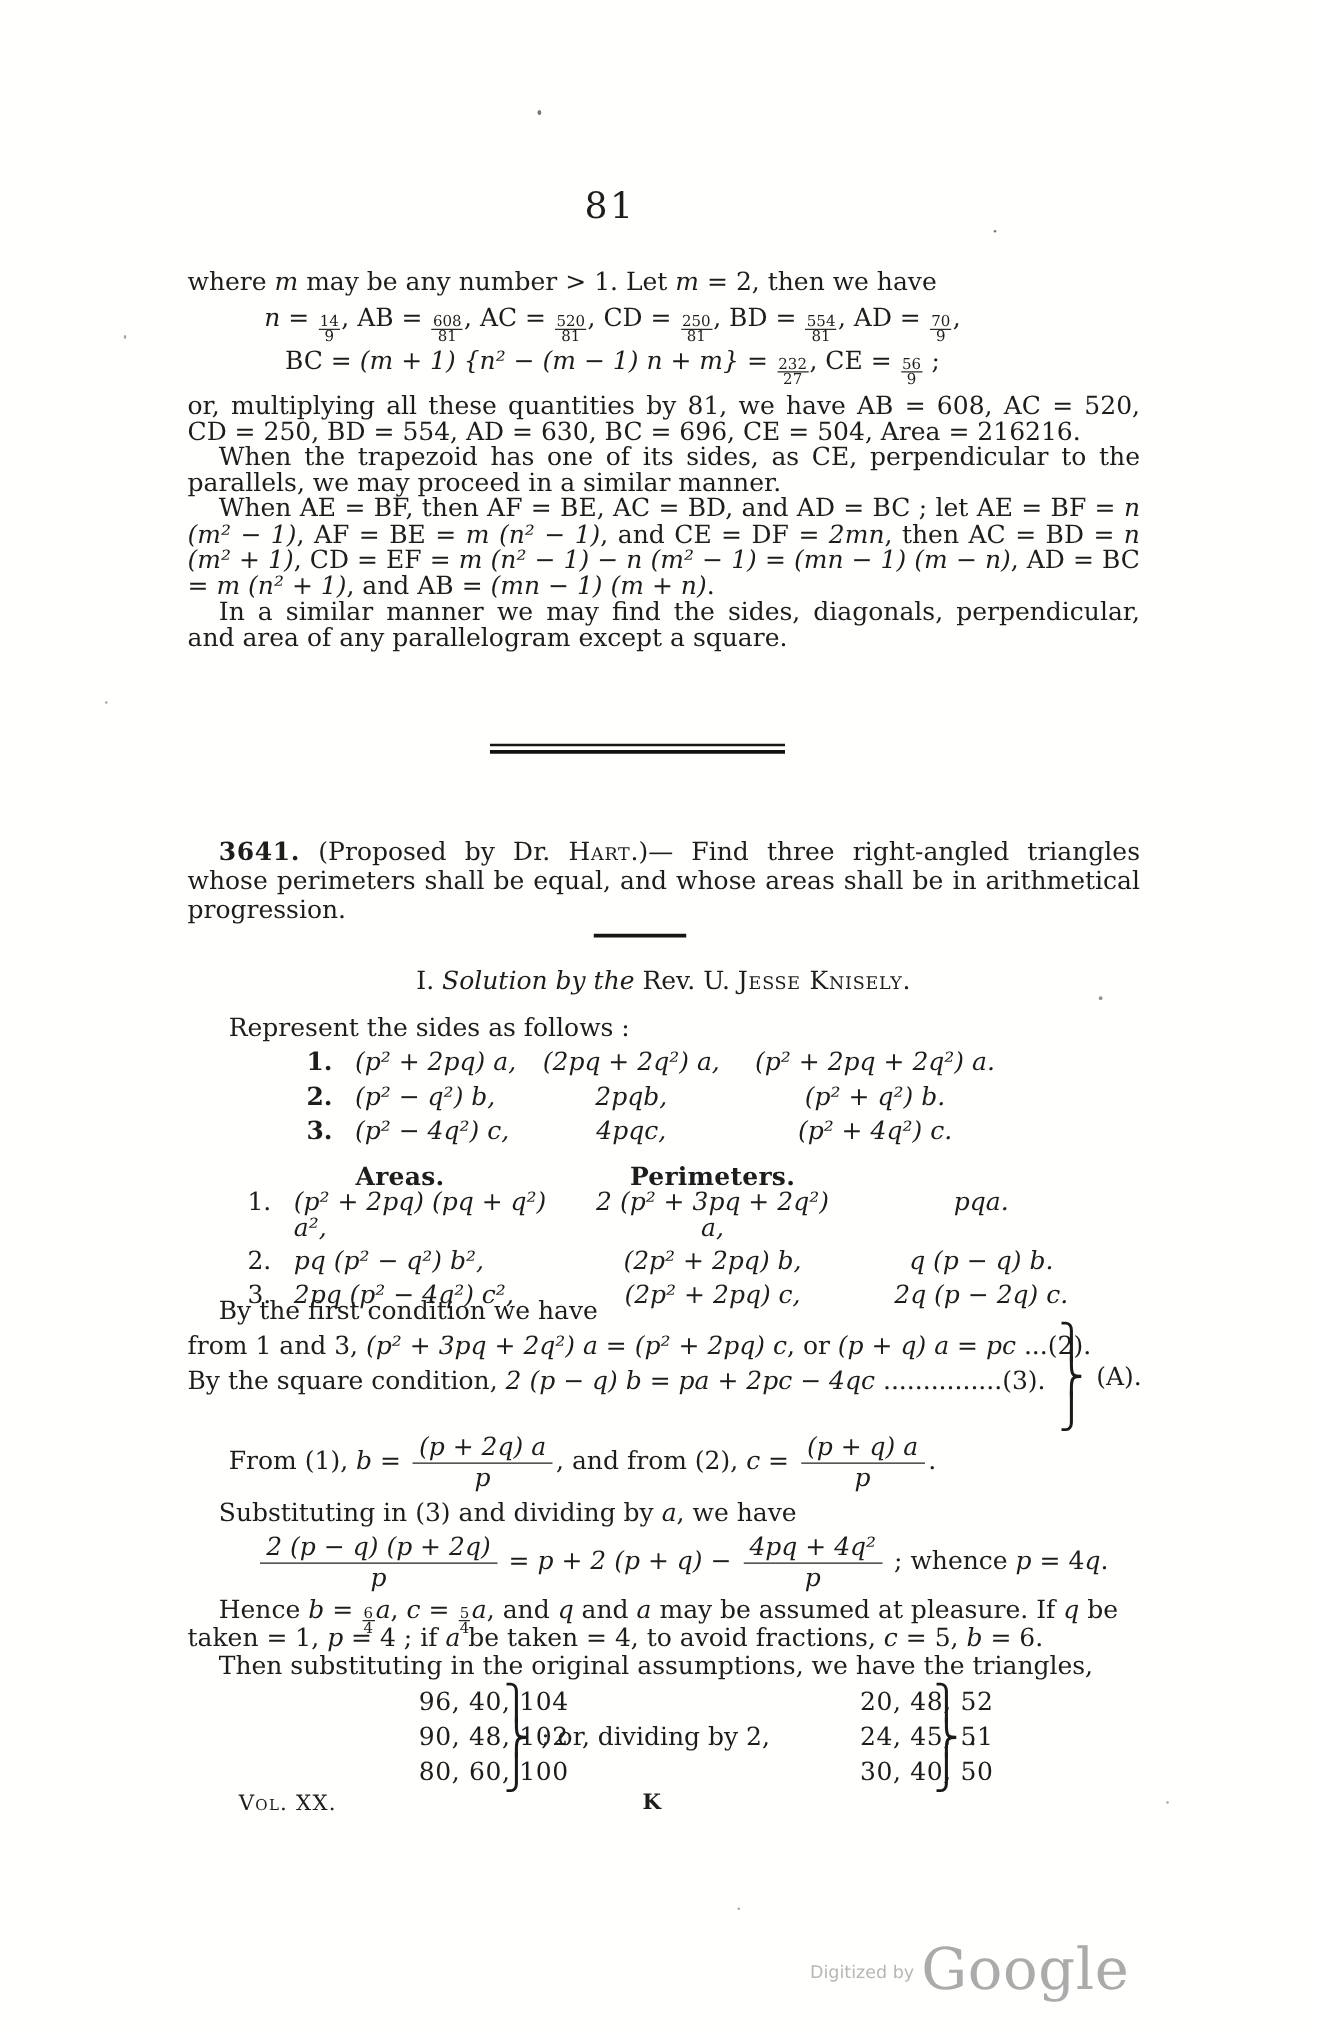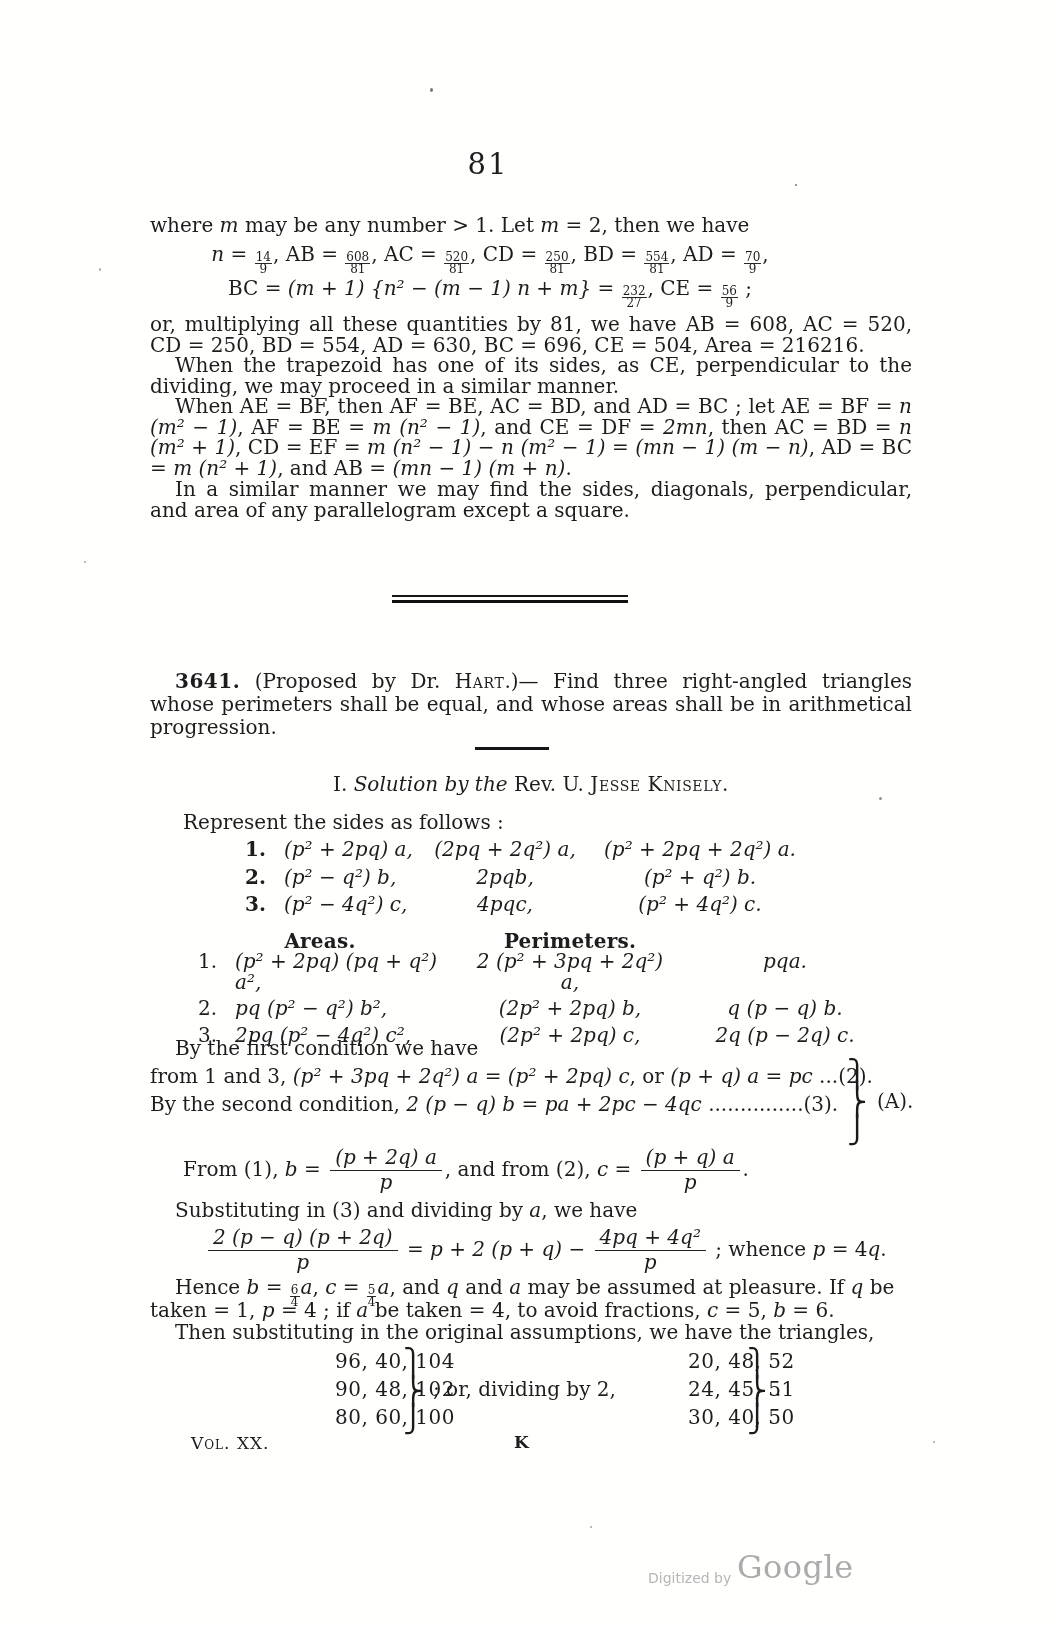--- a/index.html
+++ b/index.html
@@ -42,37 +42,37 @@
   .thead{position:absolute;font-size:20px;font-weight:bold;letter-spacing:0.2px;text-align:center;}
   
   .cond-line{line-height:28px;white-space:nowrap;}
   .brace{position:absolute;font-family:"DejaVu Sans",sans-serif;font-size:27px;color:#1a1a1a;}
   .brace span{display:block;line-height:28px;}
   .sys-label{position:absolute;font-size:20px;}
   
   .tri-col div{line-height:28px;letter-spacing:0.5px;margin-left:48px;}
   .footer{position:absolute;font-size:17px;letter-spacing:1px;}
   .wm{position:absolute;color:#b0b0b0;}
-  .wm-logo{font-size:32px;letter-spacing:0.5px;color:#ababab;}
+  .wm-logo{font-size:46px;letter-spacing:0.5px;color:#ababab;}
   .speck{position:absolute;background:#4a4a4a;border-radius:50%;opacity:0.75;}
   .nowrap{white-space:nowrap;}
 </style>
 </head>
 <body>
 
 <div class="page">
 
   <div class="pageno">81</div>
 
   <p class="blk" style="top:215px;margin:0;"><span>where </span><span class="i">m</span><span> may be any number &gt; 1.   Let </span><span class="i">m</span><span> = 2, then we have</span></p>
   <div class="eqc nowrap" style="top:242px;"><span class="i">n</span><span> = </span><span class="fr"><span class="fn">14</span><span class="fd">9</span></span><span>,  AB = </span><span class="fr"><span class="fn">608</span><span class="fd">81</span></span><span>,  AC = </span><span class="fr"><span class="fn">520</span><span class="fd">81</span></span><span>,  CD = </span><span class="fr"><span class="fn">250</span><span class="fd">81</span></span><span>,  BD = </span><span class="fr"><span class="fn">554</span><span class="fd">81</span></span><span>,  AD = </span><span class="fr"><span class="fn">70</span><span class="fd">9</span></span><span>,</span></div>
   <div class="eqc nowrap" style="top:276px;"><span>BC = </span><span class="i">(m + 1) {n² − (m − 1) n + m}</span><span> = </span><span class="fr"><span class="fn">232</span><span class="fd">27</span></span><span>,   CE = </span><span class="fr"><span class="fn">56</span><span class="fd">9</span></span><span> ;</span></div>
 
   <p class="blk just" style="top:314px;margin:0;">or, multiplying all these quantities by 81, we have  AB = 608,  AC = 520, CD = 250,  BD = 554,  AD = 630,  BC = 696,  CE = 504,  Area = 216216.</p>
-  <p class="blk just ind" style="top:355px;margin:0;">When the trapezoid has one of its sides, as CE, perpendicular to the dividing, we may proceed in a similar manner.</p>
+  <p class="blk just ind" style="top:355px;margin:0;">When the trapezoid has one of its sides, as CE, perpendicular to the parallels, we may proceed in a similar manner.</p>
   <p class="blk just ind" style="top:396px;margin:0;"><span>When  AE = BF,  then  AF = BE,  AC = BD,  and  AD = BC ;  let AE = BF = </span><span class="i">n (m² − 1)</span><span>,  AF = BE = </span><span class="i">m (n² − 1)</span><span>,  and  CE = DF = </span><span class="i">2mn</span><span>, then AC = BD = </span><span class="i">n (m² + 1)</span><span>,   CD = EF = </span><span class="i">m (n² − 1) − n (m² − 1) = (mn − 1) (m − n)</span><span>, AD = BC = </span><span class="i">m (n² + 1)</span><span>,  and  AB = </span><span class="i">(mn − 1) (m + n)</span><span>.</span></p>
   <p class="blk just ind" style="top:479px;margin:0;">In a similar manner we may find the sides, diagonals, perpendicular, and area of any parallelogram except a square.</p>
 
   <div class="dbl-rule" style="top:595px;left:392px;width:236px;">
     <div class="r1"></div>
       <div class="r2"></div>
   </div>
 
   <p class="blk just ind" style="top:670px;margin:0;line-height:23px;"><span class="b">3641.</span><span>  (Proposed by Dr. </span><span class="sc">Hart</span><span>.)— Find three right-angled triangles whose perimeters shall be equal, and whose  areas  shall  be  in  arithmetical progression.</span></p>
 
@@ -112,21 +112,21 @@
     <div class="num">3.</div>
     <div class="area">2pq (p² − 4q²) c²,</div>
     <div class="per">(2p² + 2pq) c,</div>
     <div class="rad">2q (p − 2q) c.</div>
   </div>
 
   <div class="blk ind" style="top:1038px;">By the first condition we have</div>
 
   <div class="blk" style="top:1062px;">
     <div class="cond-line"><span>from 1 and 3, </span><span class="i">(p² + 3pq + 2q²) a = (p² + 2pq) c</span><span>, or </span><span class="i">(p + q) a = pc</span><span> ...(2).</span></div>
-    <div class="cond-line"><span>By the second condition,  </span><span class="i">2 (p − q) b = pa + 2pc − 4qc</span><span> ...............(3).</span></div>
+    <div class="cond-line"><span>By the square condition,  </span><span class="i">2 (p − q) b = pa + 2pc − 4qc</span><span> ...............(3).</span></div>
     <div class="brace" style="left:697px;top:-2px;">
       <span>⎫</span>
         <span>⎬</span>
         <span>⎭</span>
     </div>
     <div class="sys-label" style="left:727px;top:29px;">(A).</div>
   </div>
 
   <div class="blk nowrap" style="top:1146px;padding-left:33px;"><span>From (1),    </span><span class="i">b</span><span> = </span><span class="fr big"><span class="fn">(p + 2q) a</span><span class="fd">p</span></span><span>,  and from (2),  </span><span class="i">c</span><span> = </span><span class="fr big"><span class="fn">(p + q) a</span><span class="fd">p</span></span><span>.</span></div>
 

